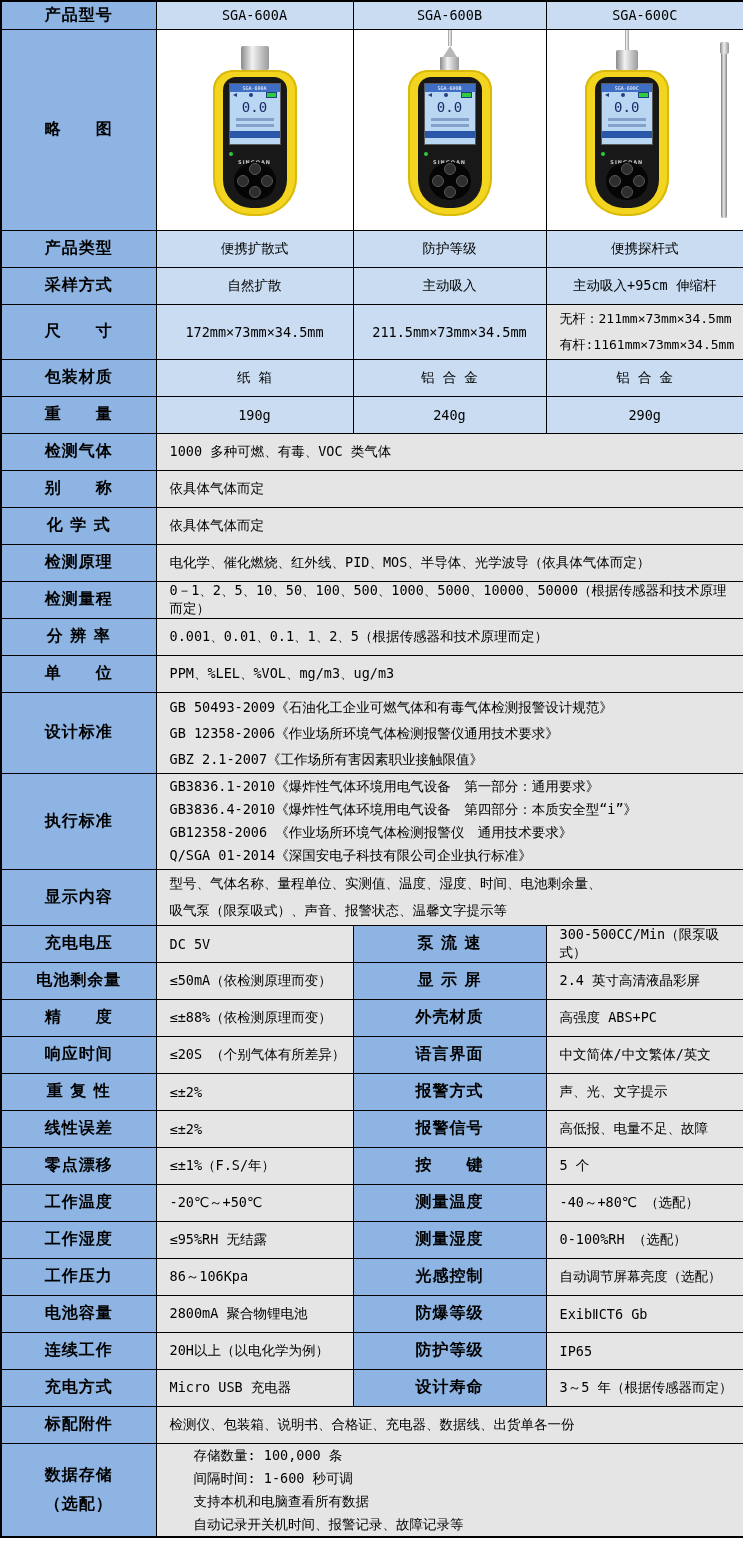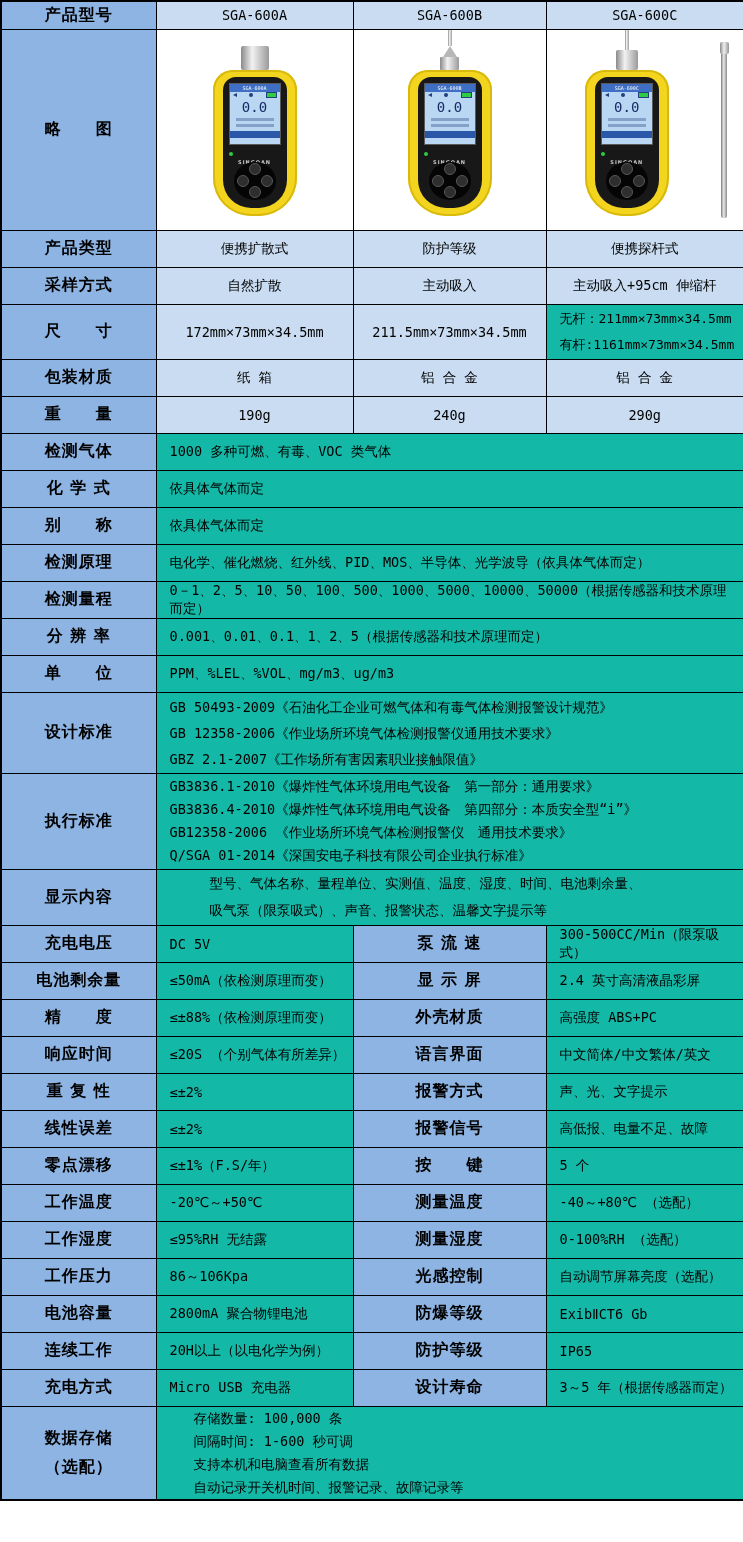--- a/index.html
+++ b/index.html
@@ -1,28 +1,28 @@
 <!DOCTYPE html>
 <html><head>
 <meta charset="utf-8">
 <style>
   html,body{margin:0;padding:0;background:#fff;}
   body{width:743px;font-family:"DejaVu Sans",sans-serif;color:#000;}
   table{border-collapse:collapse;table-layout:fixed;width:743px;border:2px solid #000;}
   td{border:1.5px solid #000;overflow:hidden;vertical-align:middle;}
   .lbl{background:#8DB4E2;font-weight:bold;text-align:center;font-size:16px;letter-spacing:1px;}
   .valc{background:#C9DCF1;text-align:center;font-size:13.5px;font-family:"DejaVu Sans Mono","DejaVu Sans",monospace;}
-  .vall{background:#14b8a6;text-align:left;font-size:13.5px;font-family:"DejaVu Sans Mono","DejaVu Sans",monospace;padding:0 6px 0 13px;}
+  .vall{background:#e5e5e5;text-align:left;font-size:13.5px;font-family:"DejaVu Sans Mono","DejaVu Sans",monospace;padding:0 6px 0 13px;}
   .img{background:#fff;position:relative;}
   .mline div{line-height:26px;}
   .r-hd{height:28px;border-radius:7px;} .r-img{height:201px;} .r-std{height:37px;} .r-dim{height:55px;margin-left:26px;}
   .r-3l{height:81px;} .r-4l{height:96px;} .r-2l{height:56px;} .r-sto{height:92px;}
   .dim3 div{line-height:26px;font-size:13px;}
   .sto div{line-height:23px;margin-left:24px;}
-  .disp div{line-height:27px;margin-left:40px;}
+  .disp div{line-height:27px;}
 
   
   .dev{position:absolute;left:50%;transform:translateX(-50%);bottom:14px;width:90px;}
   .devC .devcore{transform:translateX(-18px);}
   .chrome{background:linear-gradient(90deg,#8a8a8a,#f2f2f2 40%,#9a9a9a);margin:0 auto;}
   .sensA{width:28px;height:24px;border-radius:2px;}
   .rodB{width:4px;height:34px;}
   .coneB{width:0;height:0;border-left:7px solid transparent;border-right:7px solid transparent;border-bottom:11px solid #b7b7b7;margin:0 auto;}
   .cylB{width:19px;height:13px;border-radius:1px;}
   .rodC{width:4px;height:26px;}
@@ -200,25 +200,25 @@
   <td class="valc">190g</td>
   <td class="valc">240g</td>
   <td class="valc">290g</td>
 </tr>
 
 <tr class="r-std">
   <td class="lbl">检测气体</td>
   <td class="vall" colspan="3">1000 多种可燃、有毒、VOC 类气体</td>
 </tr>
 <tr class="r-std">
+  <td class="lbl">别　　称</td>
+  <td class="vall" colspan="3">依具体气体而定</td>
+</tr>
+<tr class="r-std">
   <td class="lbl">化 学 式</td>
-  <td class="vall" colspan="3">依具体气体而定</td>
-</tr>
-<tr class="r-std">
-  <td class="lbl">别　　称</td>
   <td class="vall" colspan="3">依具体气体而定</td>
 </tr>
 <tr class="r-std">
   <td class="lbl">检测原理</td>
   <td class="vall" colspan="3">电化学、催化燃烧、红外线、PID、MOS、半导体、光学波导（依具体气体而定）</td>
 </tr>
 <tr class="r-std">
   <td class="lbl">检测量程</td>
   <td class="vall" colspan="3">0－1、2、5、10、50、100、500、1000、5000、10000、50000（根据传感器和技术原理而定）</td>
 </tr>
@@ -330,20 +330,24 @@
   <td class="lbl">防护等级</td>
   <td class="vall">IP65</td>
 </tr>
 <tr class="r-std">
   <td class="lbl">充电方式</td>
   <td class="vall">Micro USB 充电器</td>
   <td class="lbl">设计寿命</td>
   <td class="vall">3～5 年（根据传感器而定）</td>
 </tr>
 
+<tr class="r-std">
+  <td class="lbl">标配附件</td>
+  <td class="vall" colspan="3">检测仪、包装箱、说明书、合格证、充电器、数据线、出货单各一份</td>
+</tr>
 
 <tr class="r-sto">
   <td class="lbl">
     <div>数据存储</div>
     <div style="margin-top:8px;">（选配）</div>
   </td>
   <td class="vall sto" colspan="3">
     <div>存储数量: 100,000 条</div>
     <div>间隔时间: 1-600 秒可调</div>
     <div>支持本机和电脑查看所有数据</div>

